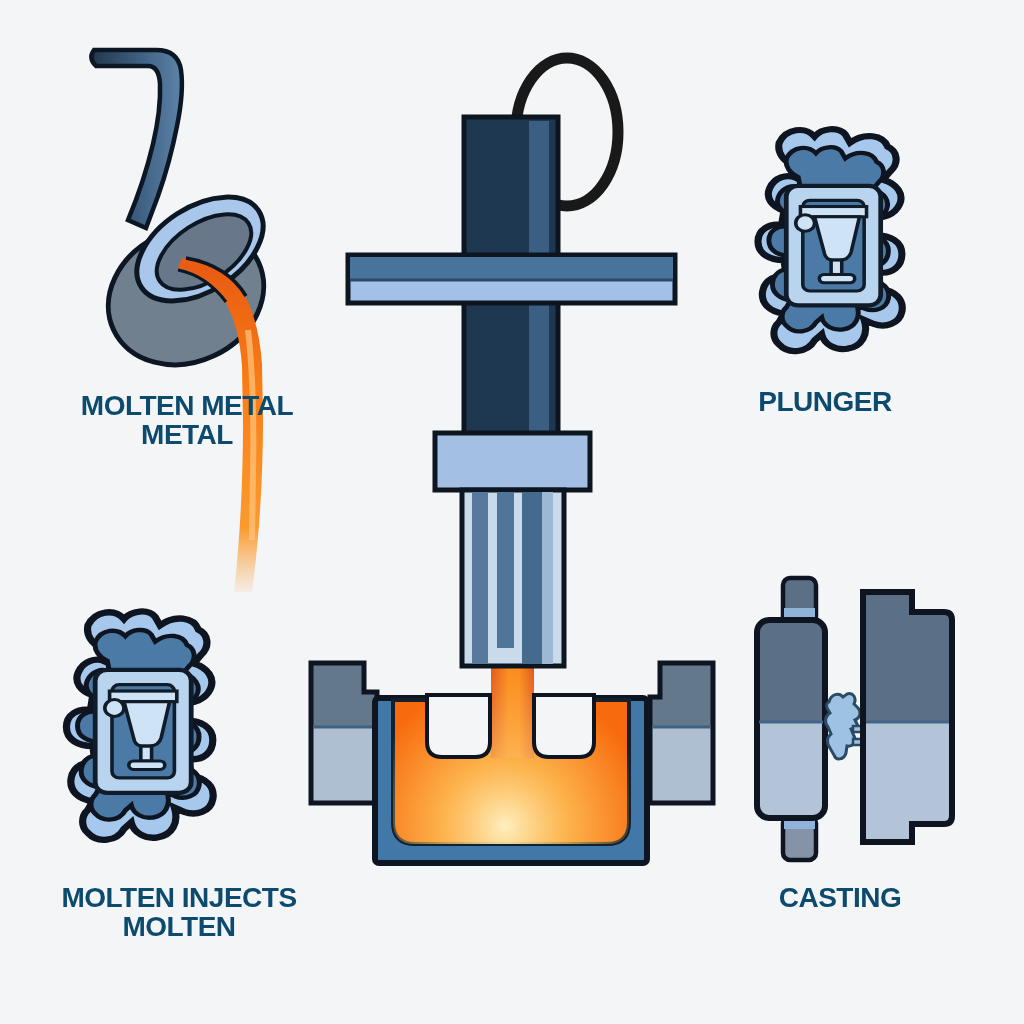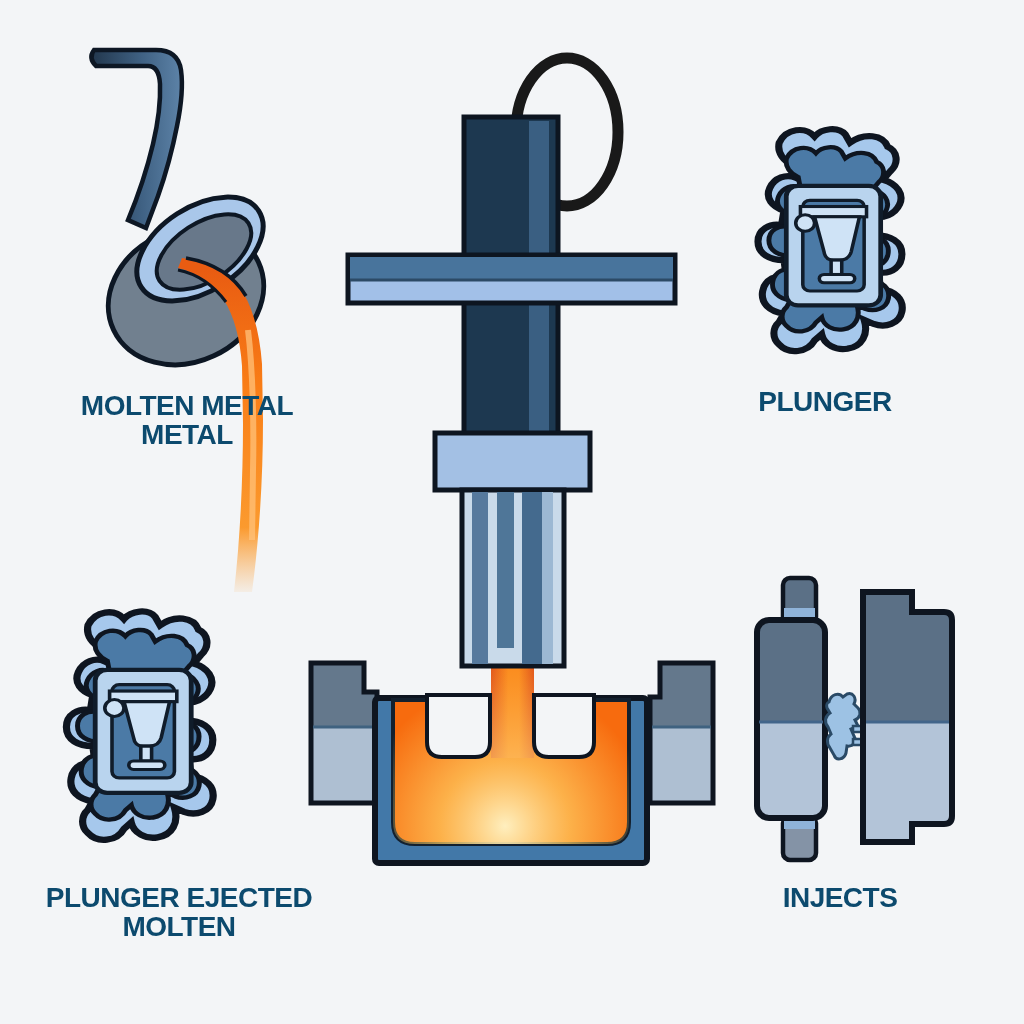--- a/index.html
+++ b/index.html
@@ -183,21 +183,21 @@
 <div class="step-label" style="left:9px;top:392px;width:356px;">
   <span class="line">MOLTEN METAL</span>
   <span class="line">METAL</span>
 </div>
 
 <div class="step-label" style="left:647px;top:388px;width:356px;">
   <span class="line">PLUNGER</span>
 </div>
 
 <div class="step-label" style="left:0px;top:884px;width:358px;">
-  <span class="line">PLUNGER EJECTED</span>
+  <span class="line">MOLTEN INJECTS</span>
   <span class="line">MOLTEN</span>
 </div>
 
 <div class="step-label" style="left:662px;top:884px;width:356px;">
-  <span class="line">INJECTS</span>
+  <span class="line">CASTING</span>
 </div>
 
 </div>
 
 </body></html>

